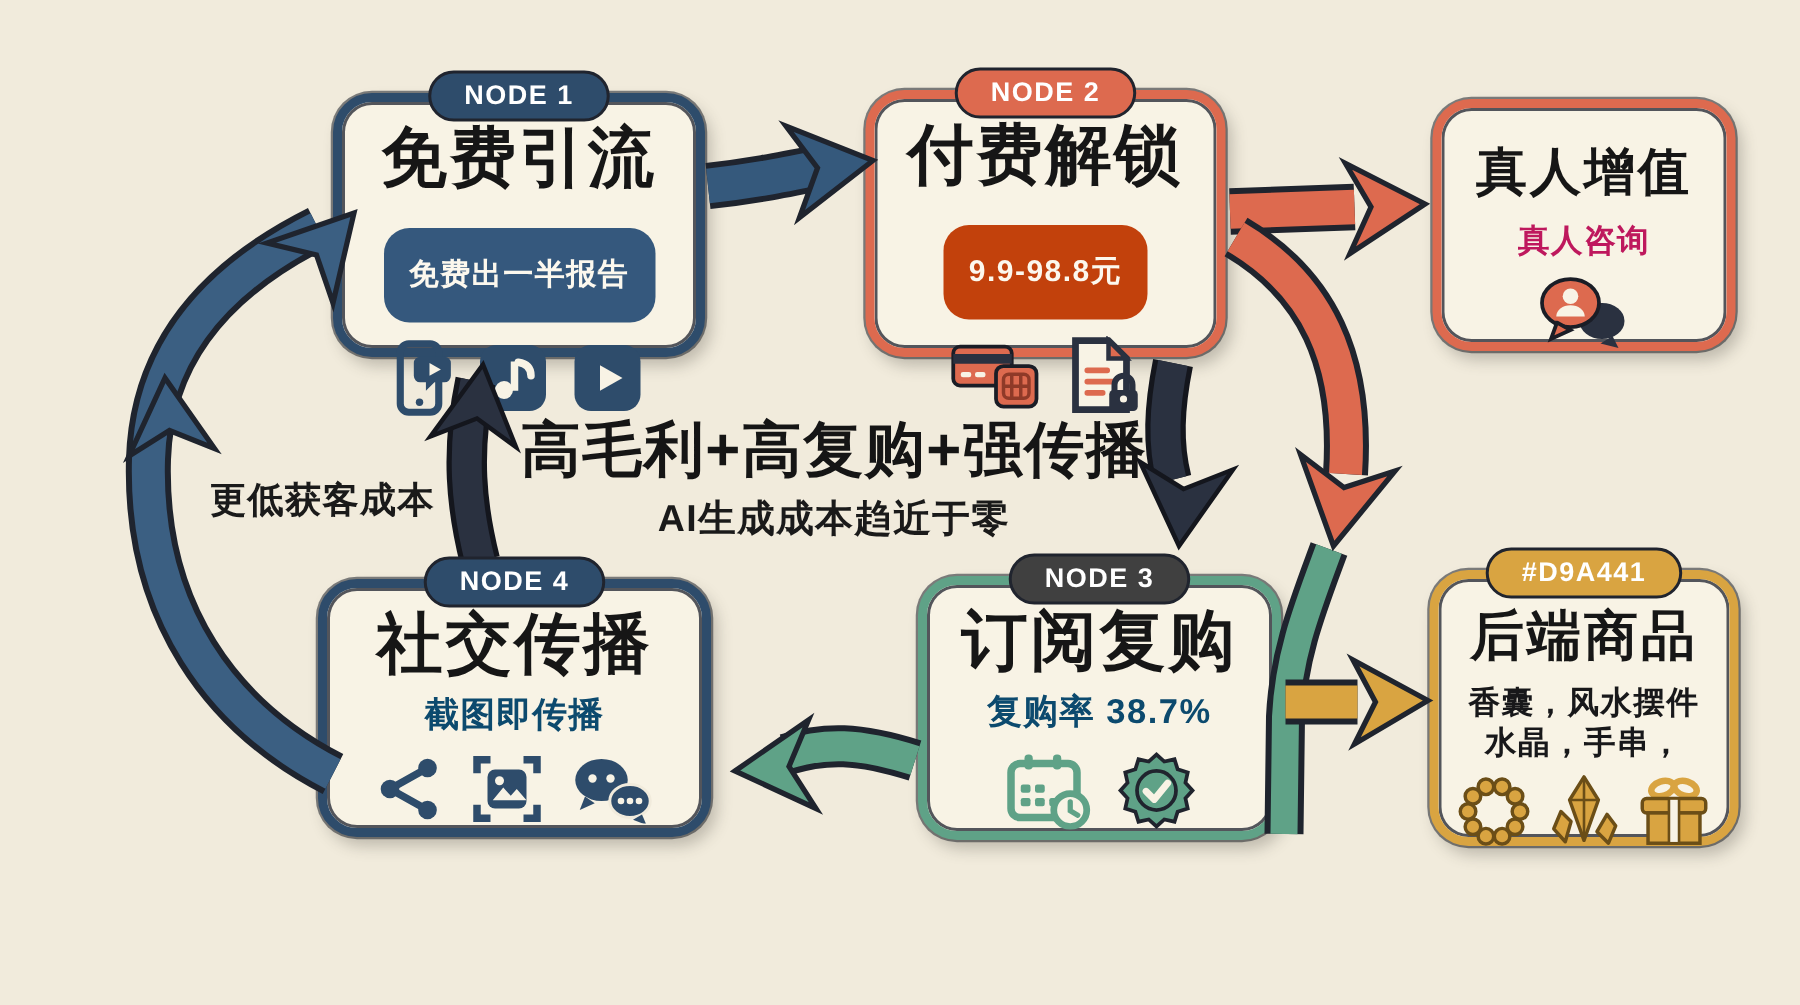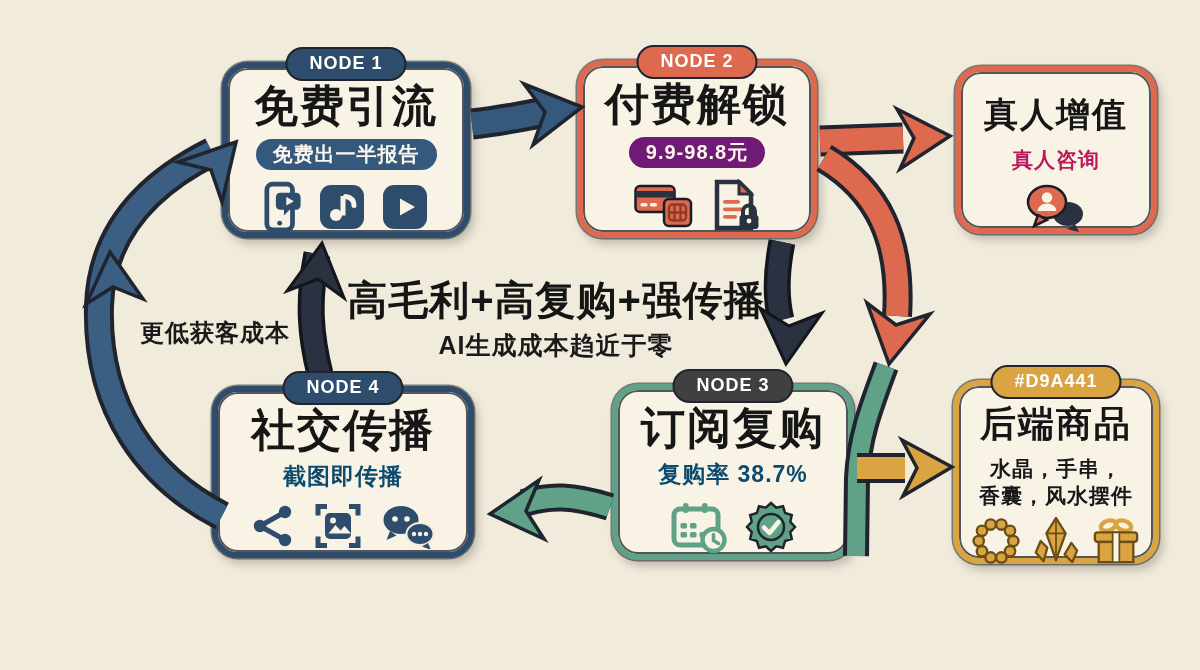--- a/index.html
+++ b/index.html
@@ -10,38 +10,38 @@
   
   .box{position:absolute;background:#f8f3e5;border-radius:26px;
        box-shadow:inset 0 0 0 2px rgba(28,32,44,.75), 4px 6px 10px rgba(60,58,50,.28), 0 0 0 1.5px rgba(28,32,44,.55);}
   .box-inner{position:relative;width:100%;height:100%;display:flex;flex-direction:column;align-items:center;}
 
   .tag{position:absolute;top:-21px;left:50%;transform:translateX(-50%);
        color:#fff;font-weight:800;font-size:18px;letter-spacing:1px;white-space:nowrap;
        padding:5px 22px;border-radius:18px;border:2.5px solid #20242e;line-height:1.1;z-index:5;}
 
   .node-title{font-weight:900;font-size:44px;color:#161616;letter-spacing:2px;line-height:1;margin-top:16px;white-space:nowrap;}
-  .pill-badge{margin-top:11px;color:#fcf8ee;font-weight:800;font-size:20px;letter-spacing:1px;
-              padding:4px 17px;border-radius:17px;white-space:nowrap;line-height:1.15;}
+  .pill-badge{margin-top:24px;color:#fcf8ee;font-weight:800;font-size:20px;letter-spacing:1px;
+              padding:20px 17px;border-radius:17px;white-space:nowrap;line-height:1.15;}
   .plain-sub{margin-top:9px;color:#0c4a6e;font-weight:800;font-size:23px;letter-spacing:1px;white-space:nowrap;}
   .icon-row{display:flex;align-items:center;justify-content:center;gap:17px;margin-top:11px;}
 
   #node1{left:222px;top:62px;width:248px;height:176px;border:6px solid #2e4c6b;}
   #node2{left:577px;top:60px;width:240px;height:178px;border:6px solid #dd6a4f;text-align:center;}
   #value-box{left:955px;top:66px;width:202px;height:168px;border:6px solid #dd6a4f;}
   #node4{left:212px;top:386px;width:262px;height:172px;border:6px solid #2e4c6b;}
   #node3{left:612px;top:384px;width:242px;height:176px;border:6px solid #5fa287;}
   #backend-box{left:953px;top:380px;width:206px;height:184px;border:6px solid #d9a441;}
 
   .tag-blue{background:#2e4c6b;}
   .tag-coral{background:#dd6a4f;}
   .tag-teal{background:#404040;}
   .tag-gold{background:#d9a441;}
   .bg-blue{background:#35587d;}
-  .bg-coral{background:#701a75;}
+  .bg-coral{background:#c2410c;}
 
   .value-title{font-weight:900;font-size:34px;color:#161616;letter-spacing:2px;margin-top:20px;white-space:nowrap;}
   .value-sub{font-weight:800;font-size:21px;color:#be185d;margin-top:8px;letter-spacing:1px;white-space:nowrap;}
   .backend-title{font-weight:900;font-size:36px;color:#161616;letter-spacing:2px;margin-top:14px;white-space:nowrap;}
   .backend-line{font-weight:800;font-size:21px;color:#18181a;line-height:1.3;letter-spacing:1px;white-space:nowrap;}
   .backend-lines{margin-top:6px;text-align:center;}
 
   
   .center-copy{position:absolute;left:330px;top:278px;width:452px;text-align:center;z-index:4;}
   .center-head{font-weight:900;font-size:40px;color:#151515;letter-spacing:1px;white-space:nowrap;line-height:1.1;}
@@ -270,22 +270,22 @@
         </span>
       </div>
     </div>
   </div>
 
   <div class="box" id="backend-box">
     <div class="box-inner">
       <div class="tag tag-gold">#D9A441</div>
       <div class="backend-title">后端商品</div>
       <div class="backend-lines">
+        <div class="backend-line">香囊，风水摆件</div>
         <div class="backend-line">水晶，手串，</div>
-        <div class="backend-line">香囊，风水摆件</div>
       </div>
       <div class="icon-row" style="margin-top:6px;gap:11px;">
         <span>
           <svg width="50" height="50" viewBox="0 0 52 52">
             <g fill="#d9a441" stroke="#6b4e17" stroke-width="2.4">
               <circle cx="44" cy="26" r="5.4"></circle>
                 <circle cx="40.6" cy="36.6" r="5.4"></circle>
               <circle cx="31.6" cy="43.1" r="5.4"></circle>
                 <circle cx="20.4" cy="43.1" r="5.4"></circle>
               <circle cx="11.4" cy="36.6" r="5.4"></circle>

